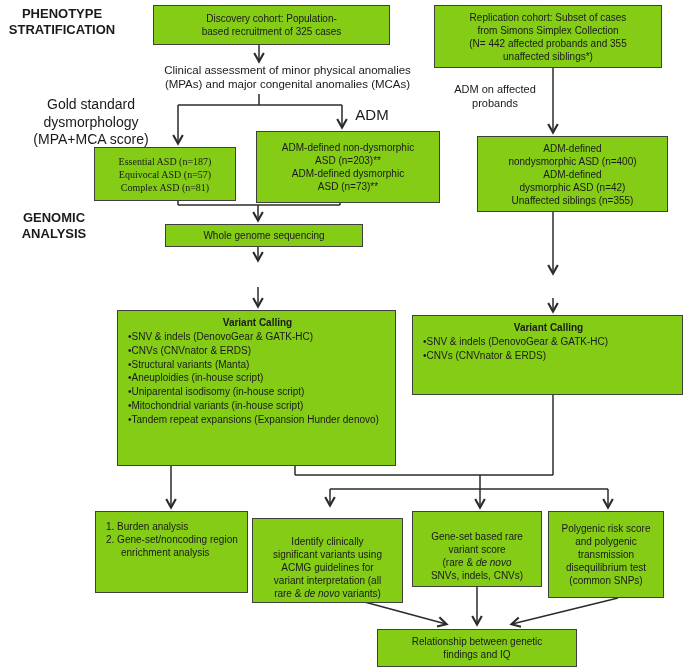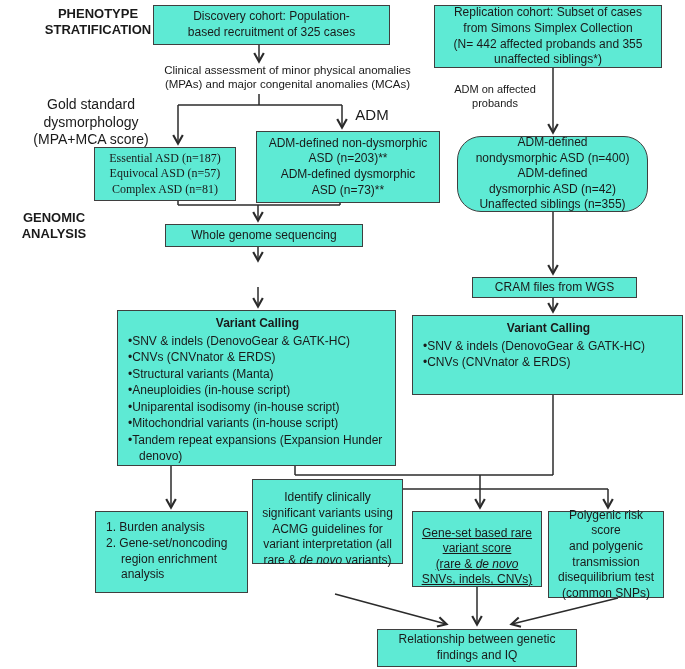--- a/index.html
+++ b/index.html
@@ -3,23 +3,23 @@
 <meta charset="utf-8">
 <style>
   html,body { margin:0; padding:0; background:#ffffff; }
   #stage {
     position:relative; width:685px; height:669px;
     background:#ffffff; overflow:hidden;
     font-family:"Liberation Sans", sans-serif;
     color:#1a1a1a;
   }
   .box {
-    position:absolute; background:#5eead4;
+    position:absolute; background:#84cc16;
     border:1.5px solid #3f3f3f;
-    font-size:12px; line-height:1.3;
+    font-size:10px; line-height:1.3;
     display:flex; align-items:center; justify-content:center;
     text-align:center; white-space:pre-line;
     box-sizing:border-box; padding:2px 4px;
   }
   .label {
     position:absolute; font-weight:bold; font-size:13px;
     line-height:1.25; text-align:center; white-space:pre-line;
   }
   .note {
     position:absolute; font-size:11.5px; line-height:1.25;
@@ -83,21 +83,21 @@
       <path d="M330,489 H608"></path>
       <path d="M330,489 V505" marker-end="url(#ah)"></path>
       <path d="M608,489 V507" marker-end="url(#ah)"></path>
 
       <path d="M335,594 L446,624" marker-end="url(#ah)"></path>
       <path d="M477,587 V624" marker-end="url(#ah)"></path>
       <path d="M618,598 L512,624" marker-end="url(#ah)"></path>
     </g>
   </svg>
 
-  <div class="label" style="left:3px; top:6px; width:118px;margin-left:36px;">PHENOTYPE
+  <div class="label" style="left:3px; top:6px; width:118px;">PHENOTYPE
 STRATIFICATION</div>
   <div class="label" style="left:8px; top:210px; width:92px;">GENOMIC
 ANALYSIS</div>
 
   <div class="note" style="left:115px; top:63px; width:345px;">Clinical assessment of minor physical anomalies
 (MPAs) and major congenital anomalies (MCAs)</div>
   <div class="note" style="left:30px; top:96px; width:122px; font-size:14px;">Gold standard
 dysmorphology
 (MPA+MCA score)</div>
   <div class="note" style="left:352px; top:106px; width:40px; font-size:15px;">ADM</div>
@@ -114,64 +114,63 @@
 
   <div class="box" style="left:94px; top:147px; width:142px; height:54px;font-family:Liberation Serif, serif;">Essential ASD (n=187)
 Equivocal ASD (n=57)
 Complex ASD (n=81)</div>
 
   <div class="box" style="left:256px; top:131px; width:184px; height:72px;">ADM-defined non-dysmorphic
 ASD (n=203)**
 ADM-defined dysmorphic
 ASD (n=73)**</div>
 
-  <div class="box" style="left:457px; top:136px; width:191px; height:76px;border-radius:24px;">ADM-defined
+  <div class="box" style="left:477px; top:136px; width:191px; height:76px;">ADM-defined
 nondysmorphic ASD (n=400)
 ADM-defined
 dysmorphic ASD (n=42)
 Unaffected siblings (n=355)</div>
 
   <div class="box" style="left:165px; top:224px; width:198px; height:23px;">Whole genome sequencing</div>
 
 
   <div class="box vc-box" style="left:117px; top:310px; width:279px; height:156px;">
     <div class="vc-title">Variant Calling</div>
     <div class="vc-item">SNV &amp; indels (DenovoGear &amp; GATK-HC)</div>
     <div class="vc-item">CNVs (CNVnator &amp; ERDS)</div>
     <div class="vc-item">Structural variants (Manta)</div>
     <div class="vc-item">Aneuploidies (in-house script)</div>
     <div class="vc-item">Uniparental isodisomy (in-house script)</div>
     <div class="vc-item">Mitochondrial variants (in-house script)</div>
     <div class="vc-item">Tandem repeat expansions (Expansion Hunder denovo)</div>
   </div>
 
-  <div class="box" style="left:472px; top:277px; width:165px; height:21px;">CRAM files from WGS</div>
 
   <div class="box vc-box" style="left:412px; top:315px; width:271px; height:80px;">
     <div class="vc-title">Variant Calling</div>
     <div class="vc-item">SNV &amp; indels (DenovoGear &amp; GATK-HC)</div>
     <div class="vc-item">CNVs (CNVnator &amp; ERDS)</div>
   </div>
 
   <div class="box list-box" style="left:95px; top:511px; width:153px; height:82px;">
     <div class="num-item">1. Burden analysis</div>
     <div class="num-item">2. Gene-set/noncoding region enrichment analysis</div>
   </div>
 
-  <div class="box" style="left:252px; top:479px; width:151px; height:85px;">
+  <div class="box" style="left:252px; top:518px; width:151px; height:85px;">
     <span>
       <span>Identify clinically
 significant variants using
 ACMG guidelines for
 variant interpretation (all
 rare &amp; </span><span class="it">de novo</span><span> variants)</span>
     </span>
   </div>
 
-  <div class="box" style="left:412px; top:511px; width:130px; height:76px;text-decoration:underline;">
+  <div class="box" style="left:412px; top:511px; width:130px; height:76px;">
     <span>
       <span>Gene-set based rare
 variant score
 (rare &amp; </span><span class="it">de novo</span><span>
 SNVs, indels, CNVs)</span>
     </span>
   </div>
 
   <div class="box" style="left:548px; top:511px; width:116px; height:87px;">Polygenic risk score
 and polygenic

